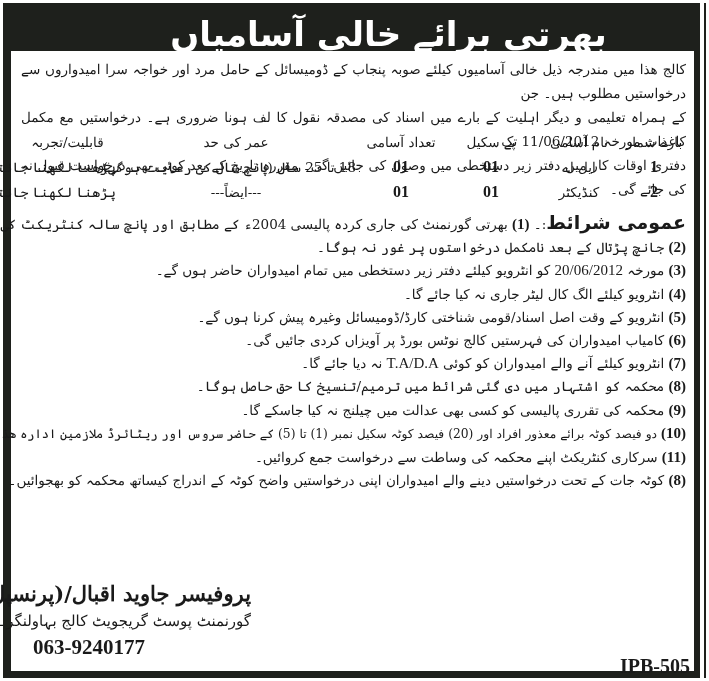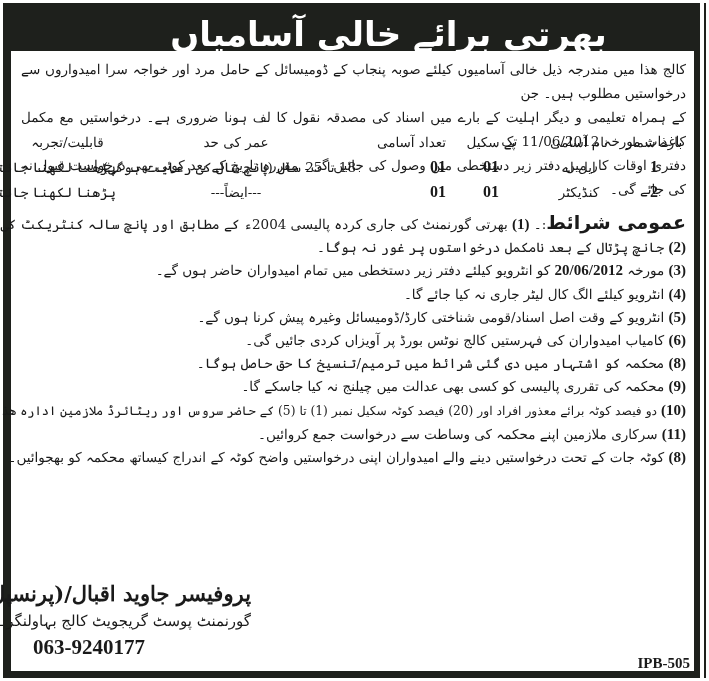--- a/index.html
+++ b/index.html
@@ -16,36 +16,36 @@
                background: #ffffff; }
     .intro { position: absolute; right: 8px; top: 6px; width: 665px; font-size: 13.5px;
              line-height: 24px; text-align: justify; text-align-last: right; direction: rtl; }
     .tbl { position: absolute; top: 78px; left: 8px; width: 667px; direction: rtl; }
     .tr { display: flex; height: 25px; align-items: center; direction: rtl; }
     .tr.head { height: 25px; }
     .c { font-size: 13.5px; white-space: nowrap; }
     .c-sn { width: 64px; text-align: center; }
     .c-name { width: 86px; text-align: center; }
     .c-scale { width: 90px; text-align: center; }
-    .c-count { width: 90px; text-align: right; }
+    .c-count { width: 90px; text-align: center; }
     .c-age { width: 240px; text-align: center; }
     .c-qual { width: 97px; text-align: center; }
     .num { font-family: "Liberation Serif", serif; font-weight: bold; font-size: 16px; }
     .terms { position: absolute; right: 8px; top: 160px; width: 665px; direction: rtl; }
     .term-line { font-size: 13.5px; line-height: 23.2px; white-space: nowrap; text-align: right; }
     .term-head { font-family: "DejaVu Sans", sans-serif; font-weight: bold; font-size: 19px; }
     .tnum { font-family: "Liberation Serif", serif; font-weight: bold; font-size: 15px; }
-    .bold-date { font-family: "Liberation Serif", serif; font-weight: bold; font-size: 15px; }
+    .bold-date { font-family: "Liberation Serif", serif; font-weight: normal; font-size: 15px; }
     .signature { position: absolute; left: 10px; top: 528px; width: 230px; direction: rtl; text-align: right; }
     .sig-name { font-size: 21px; font-weight: bold; line-height: 30px; white-space: nowrap; }
     .sig-college { font-size: 15px; line-height: 24px; white-space: nowrap; }
     .sig-phone { position: absolute; left: 22px; top: 584px; font-family: "Liberation Serif", serif;
                  font-weight: bold; font-size: 21px; direction: ltr; }
     .ref { position: absolute; right: 4px; top: 604px; font-family: "Liberation Serif", serif;
-           font-weight: bold; font-size: 15px; direction: ltr; }
+           font-weight: bold; font-size: 20px; direction: ltr; }
   </style>
 </head>
 <body>
 
 <div class="frame">
   <div class="banner">
     <span class="banner-title">بھرتی برائے خالی آسامیاں</span>
   </div>
 
   <div class="content">
@@ -104,34 +104,40 @@
       </div>
       <div class="term-line">
         <span class="tnum">(5)</span>
         <span>انٹرویو کے وقت اصل اسناد/قومی شناختی کارڈ/ڈومیسائل وغیرہ پیش کرنا ہوں گے۔</span>
       </div>
       <div class="term-line">
         <span class="tnum">(6)</span>
         <span>کامیاب امیدواران کی فہرستیں کالج نوٹس بورڈ پر آویزاں کردی جائیں گی۔</span>
       </div>
       <div class="term-line">
+        <span class="tnum">(7)</span>
+        <span>انٹرویو کیلئے آنے والے امیدواران کو کوئی</span>
+        <span class="bold-date">T.A/D.A</span>
+        <span>نہ دیا جائے گا۔</span>
+      </div>
+      <div class="term-line">
         <span class="tnum">(8)</span>
         <span>محکمہ کو اشتہار میں دی گئی شرائط میں ترمیم/تنسیخ کا حق حاصل ہوگا۔</span>
       </div>
       <div class="term-line">
         <span class="tnum">(9)</span>
         <span>محکمہ کی تقرری پالیسی کو کسی بھی عدالت میں چیلنج نہ کیا جاسکے گا۔</span>
       </div>
       <div class="term-line" style="font-size:12.3px;">
         <span class="tnum">(10)</span>
         <span>دو فیصد کوٹہ برائے معذور افراد اور (20) فیصد کوٹہ سکیل نمبر (1) تا (5) کے حاضر سروس اور ریٹائرڈ ملازمین ادارہ ھذا کے بچوں کیلئے مختص ہوگا۔</span>
       </div>
       <div class="term-line">
         <span class="tnum">(11)</span>
-        <span>سرکاری ملازمین اپنے محکمہ کی وساطت سے درخواست جمع کروائیں۔</span>
+        <span>سرکاری کنٹریکٹ اپنے محکمہ کی وساطت سے درخواست جمع کروائیں۔</span>
       </div>
       <div class="term-line">
         <span class="tnum">(8)</span>
         <span>کوٹہ جات کے تحت درخواستیں دینے والے امیدواران اپنی درخواستیں واضح کوٹہ کے اندراج کیساتھ محکمہ کو بھجوائیں۔</span>
       </div>
     </div>
 
     <div class="signature">
       <div class="sig-name">پروفیسر جاوید اقبال/(پرنسپل)</div>
       <div class="sig-college">گورنمنٹ پوسٹ گریجویٹ کالج بہاولنگر۔</div>

